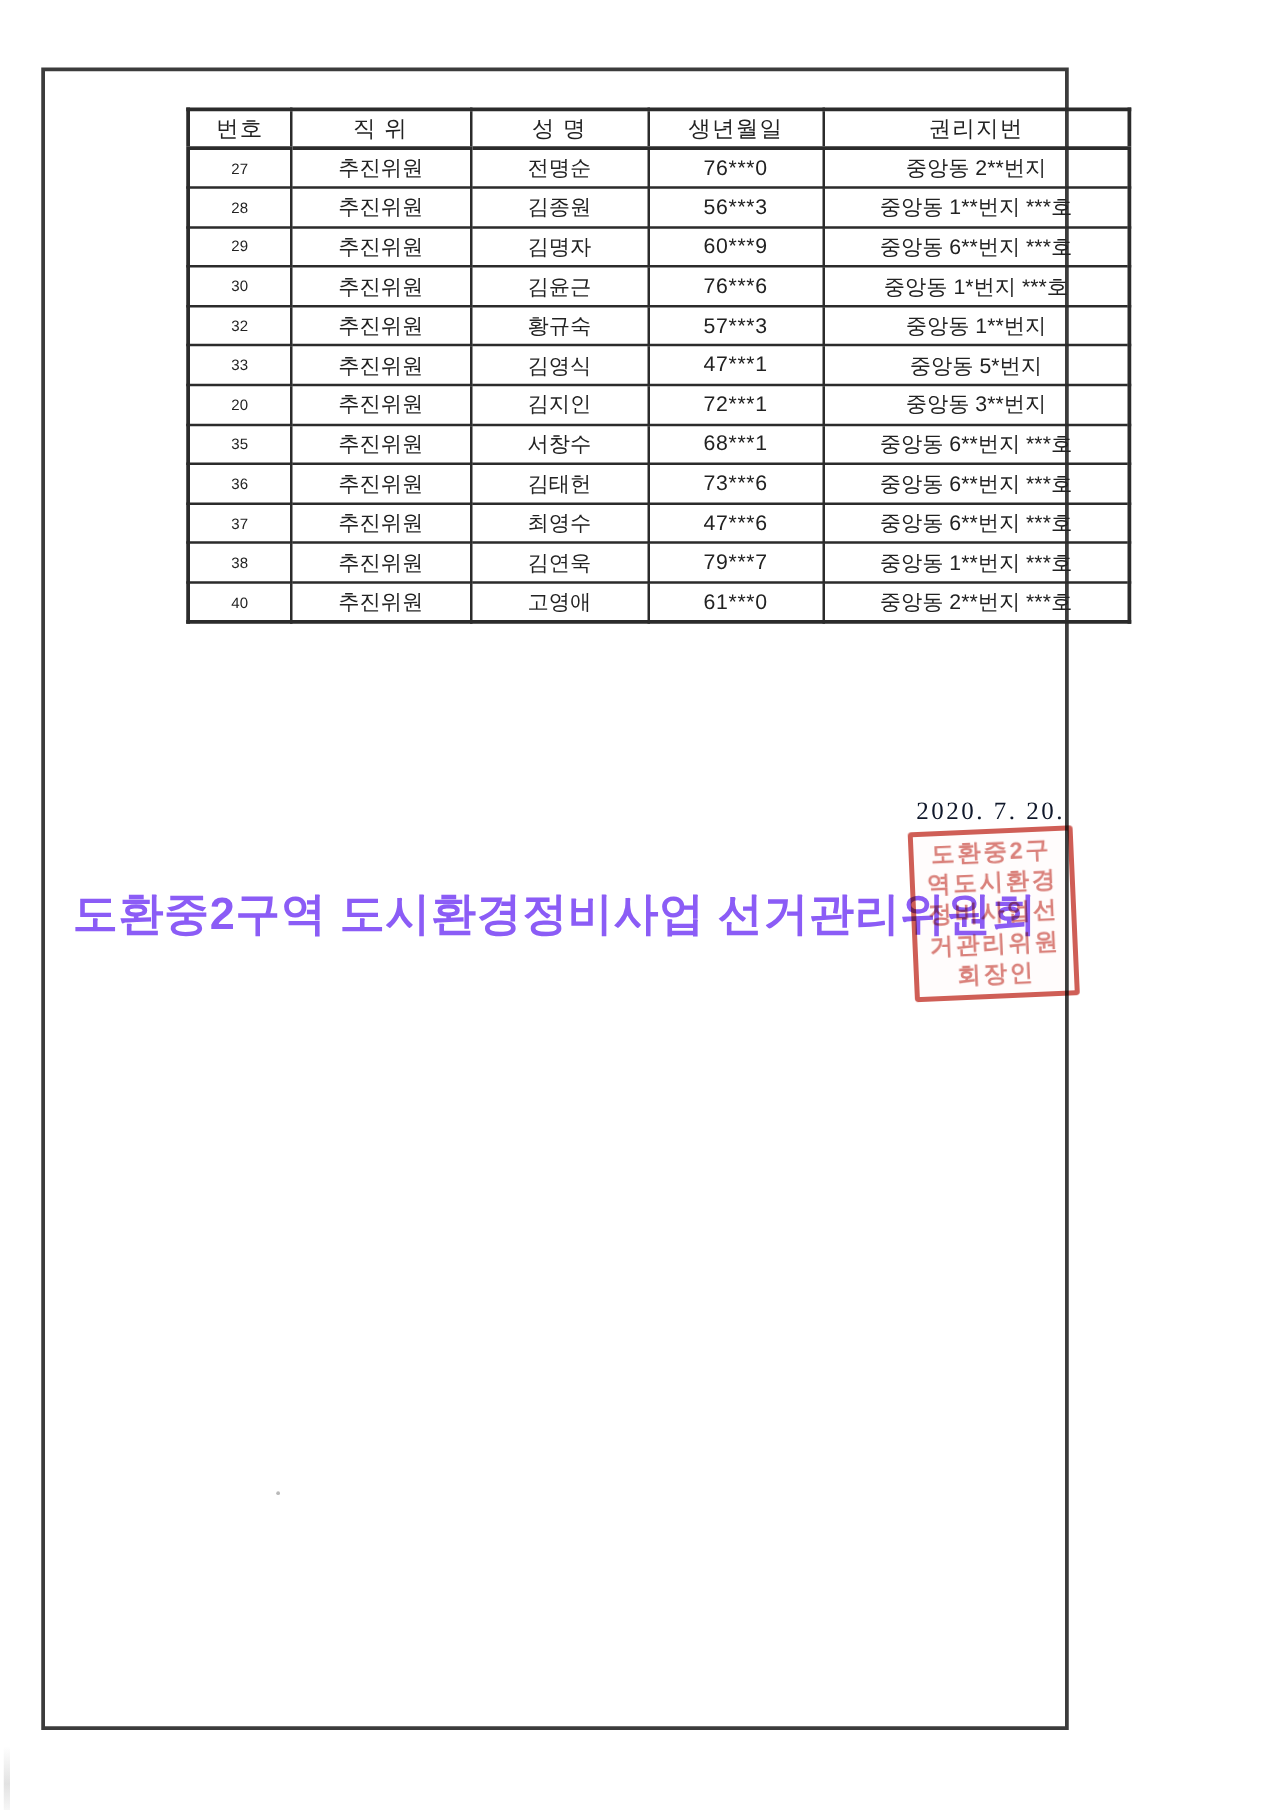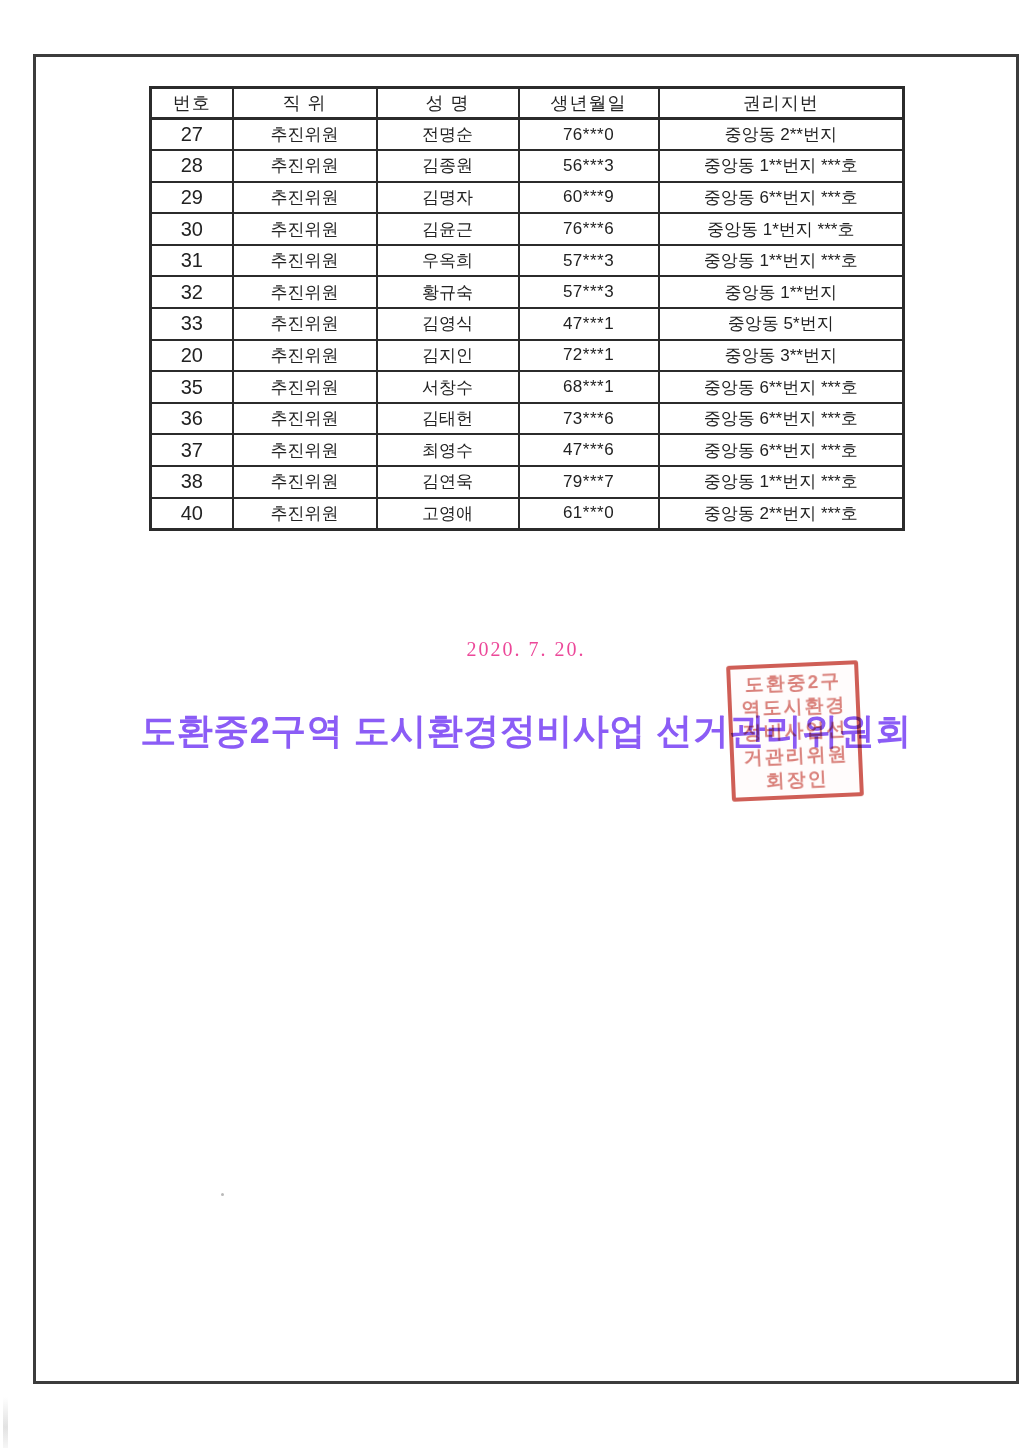--- a/index.html
+++ b/index.html
@@ -7,21 +7,21 @@
   body {
     position:relative;
     font-family:"Liberation Sans", sans-serif;
     color:#1d1d1d;
   }
 
   
   .frame {
     position:absolute;
     left:33px; top:54px;
-    width:986px; height:1330px;
+    width:822px; height:1330px;
     border:3px solid #3c3c3c;
     background:#ffffff;
   }
 
   
   table.roster {
     position:absolute;
     left:113px; top:29px;
     width:753px;
     border-collapse:collapse;
@@ -39,32 +39,32 @@
     overflow:hidden;
   }
   table.roster thead th {
     height:31px;
     font-weight:400;
     font-size:18px;
     border-bottom:3px solid #2b2b2b;
     letter-spacing:1px;
   }
   table.roster tbody td { height:31.6px; }
-  table.roster td.cell-no { font-size:20px;margin-left:29px; }
+  table.roster td.cell-no { font-size:12px;margin-left:29px; }
   table.roster td.cell-birth { letter-spacing:0.5px; }
 
   
   .date {
     position:absolute;
     top:581px; left:0; width:100%;
-    text-align:center;
+    text-align:right;
     font-family:"Liberation Serif", serif;
     font-size:20px;
     letter-spacing:2px;
-    color:#ec4899;
+    color:#0f172a;
   }
 
   
   .title {
     position:absolute;
     top:650px; left:0; width:100%;
     text-align:center;
     font-size:36px;
     font-weight:700;
     letter-spacing:0.5px;
@@ -163,27 +163,20 @@
           <td class="cell-lot">중앙동 6**번지 ***호</td>
         </tr>
         <tr>
           <td class="cell-no">30</td>
           <td class="cell-position">추진위원</td>
           <td class="cell-name">김윤근</td>
           <td class="cell-birth">76***6</td>
           <td class="cell-lot">중앙동 1*번지 ***호</td>
         </tr>
         <tr>
-          <td class="cell-no">31</td>
-          <td class="cell-position">추진위원</td>
-          <td class="cell-name">우옥희</td>
-          <td class="cell-birth">57***3</td>
-          <td class="cell-lot">중앙동 1**번지 ***호</td>
-        </tr>
-        <tr>
           <td class="cell-no">32</td>
           <td class="cell-position">추진위원</td>
           <td class="cell-name">황규숙</td>
           <td class="cell-birth">57***3</td>
           <td class="cell-lot">중앙동 1**번지</td>
         </tr>
         <tr>
           <td class="cell-no">33</td>
           <td class="cell-position">추진위원</td>
           <td class="cell-name">김영식</td>

